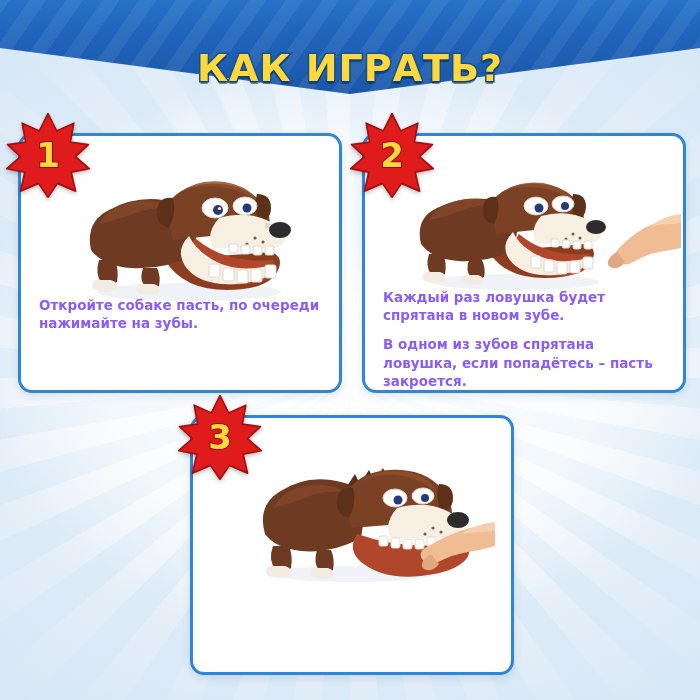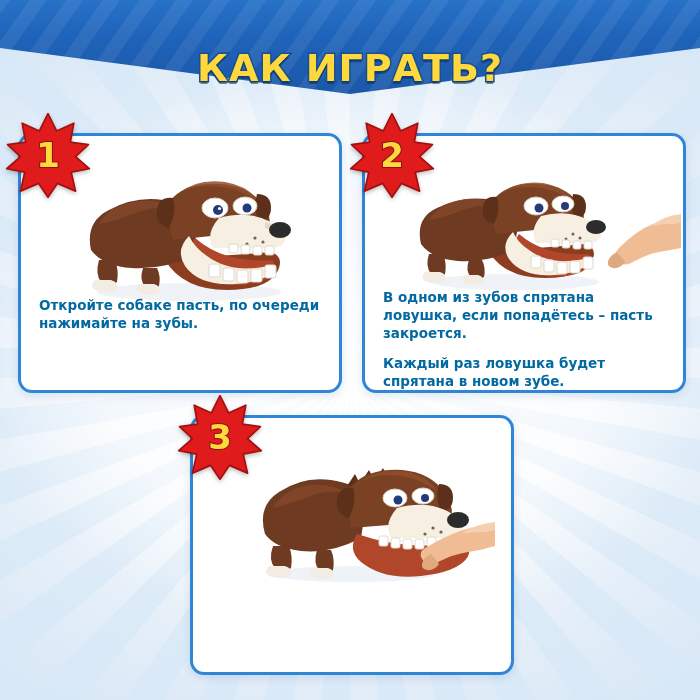--- a/index.html
+++ b/index.html
@@ -121,21 +121,21 @@
     -webkit-text-stroke: 2px #8d1111;
     paint-order: stroke fill;
     padding-bottom: 2px;
   }
 
   
   .caption {
     position: absolute;
     left: 18px;
     right: 14px;
-    color: #0369a1;
+    color: #8b5cf6;
     font-size: 13.5px;
     line-height: 1.35;
     font-family: "DejaVu Sans", sans-serif;
     font-weight: 600;
   }
   .caption p { margin: 0 0 11px 0; }
   .caption p:last-child { margin-bottom: 0; }
   #cap-1 { top: 160px; }
   #cap-2 { top: 152px; }
   #cap-3 { top: 175px; }
@@ -279,22 +279,22 @@
           <rect x="165" y="93" width="10" height="12" rx="2"></rect>
           <rect x="178" y="89" width="10" height="12" rx="2"></rect>
         </g>
 
         <path d="M276 54 q-14 -4 -28 2 q-16 6 -34 24 q-6 6 -2 12 q6 8 16 2 q14 -8 26 -10 q12 -2 22 -4 z" fill="#f0bc93"></path>
         <path d="M276 46 q-18 2 -30 12 q10 -2 20 -2 q8 0 10 -2 z" fill="#f6cfae"></path>
         <path d="M212 84 q-8 4 -9 10 q-1 5 5 6 q7 1 12 -6 z" fill="#e0a87e"></path>
       </svg>
 
       <div class="caption" id="cap-2">
+        <p>Каждый раз ловушка будет спрятана в новом зубе.</p>
         <p>В одном из зубов спрятана ловушка, если попадётесь – пасть закроется.</p>
-        <p>Каждый раз ловушка будет спрятана в новом зубе.</p>
       </div>
     </div>
   </div>
 
   <div class="card" id="card-3">
     <div class="card-inner">
 
       <div class="badge">
         <svg viewBox="0 0 100 100" aria-hidden="true">
           <polygon points="50,2 60,22 80,13 76,35 97,38 82,52 98,66 77,70 82,92 61,83 50,99 39,83 18,92 23,70 2,66 18,52 3,38 24,35 20,13 40,22" fill="#e01b1b" stroke="#a31010" stroke-width="2" stroke-linejoin="round"></polygon>

